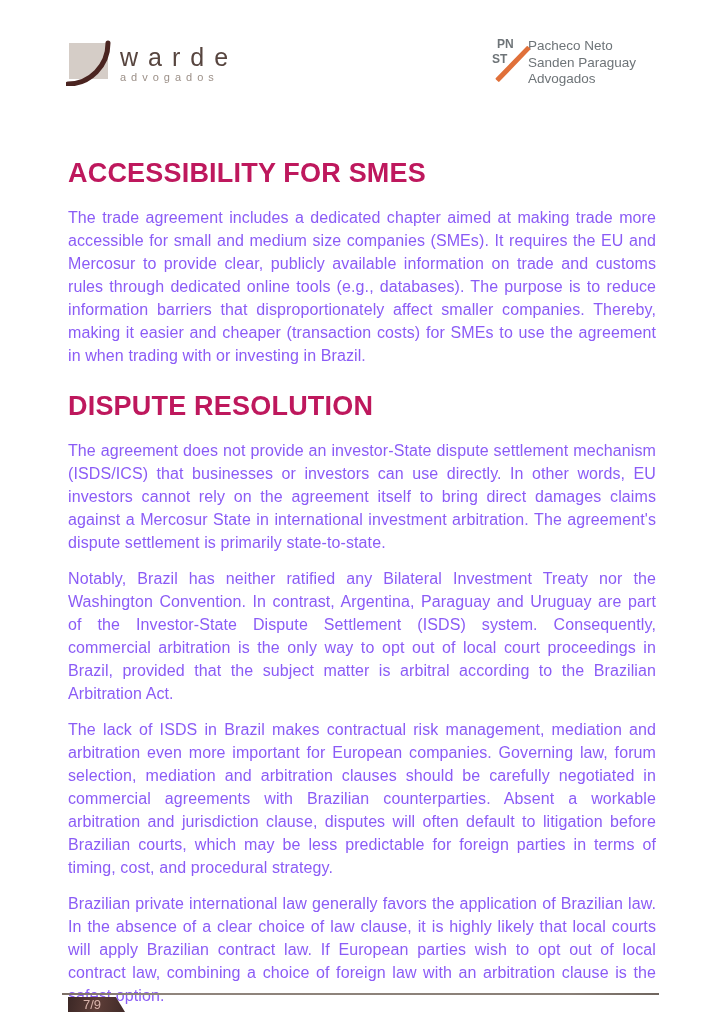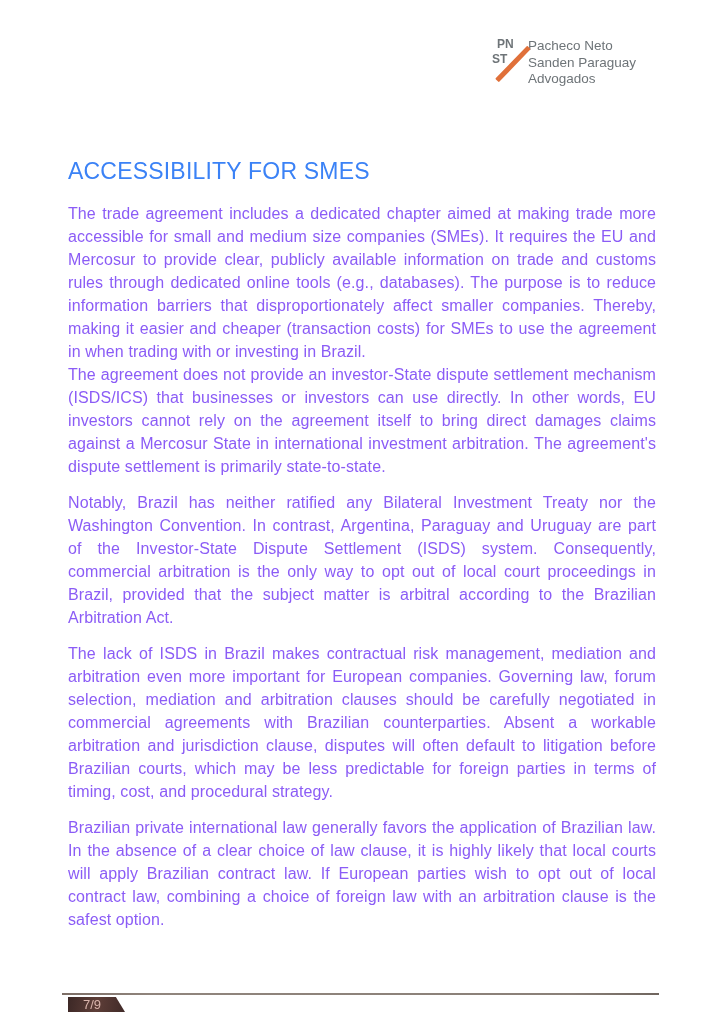--- a/index.html
+++ b/index.html
@@ -57,22 +57,22 @@
     margin-left: 6px;
     font-size: 13.5px; line-height: 16.5px;
     color: #6e7478;
     padding-top: 1px;
     white-space: nowrap;
   }
 
   
   .content { position: absolute; left: 68px; top: 158px; width: 588px; }
   .section-heading {
-    font-size: 23px; font-weight: normal;
-    color: #3b82f6; letter-spacing: 0.2px;
+    font-size: 27px; font-weight: bold;
+    color: #be185d; letter-spacing: 0.2px;
     margin: 0 0 17px 0;
   }
   .section + .section .section-heading { margin-top: 24px; }
   .body-paragraph {
     font-size: 16px; line-height: 23px;
     letter-spacing: 0.1px;
     color: #8b5cf6;
     text-align: justify;
     margin: 0 0 13px 0;
   }
@@ -94,20 +94,30 @@
     text-align: center;
     box-sizing: border-box;
     padding-right: 9px;
   }
 </style>
 </head>
 <body>
 
 <div class="page">
 
+  <div class="warde-logo">
+    <svg class="warde-icon" viewBox="0 0 48 46" xmlns="http://www.w3.org/2000/svg">
+      <rect x="3" y="3" width="39" height="36" fill="#d5cdc7"></rect>
+      <path d="M 42 3 A 40 41 0 0 1 2 44" stroke="#4a2420" stroke-width="5" fill="none" stroke-linecap="round"></path>
+    </svg>
+    <div class="warde-text">
+      <span class="warde-name">warde</span>
+      <span class="warde-sub">advogados</span>
+    </div>
+  </div>
 
   <div class="pnst-logo">
     <div class="pnst-monogram">
       <div class="pn">PN</div>
       <div class="st">ST</div>
       <div class="pnst-slash-icon"></div>
     </div>
     <div class="pnst-names">
       <div>Pacheco Neto</div>
       <div>Sanden Paraguay</div>
@@ -116,20 +126,21 @@
   </div>
 
   <div class="content">
 
     <div class="section">
       <h2 class="section-heading">ACCESSIBILITY FOR SMES</h2>
       <p class="body-paragraph">The trade agreement includes a dedicated chapter aimed at making trade more accessible for small and medium size companies (SMEs). It requires the EU and Mercosur to provide clear, publicly available information on trade and customs rules through dedicated online tools (e.g., databases). The purpose is to reduce information barriers that disproportionately affect smaller companies. Thereby, making it easier and cheaper (transaction costs) for SMEs to use the agreement in when trading with or investing in Brazil.</p>
     </div>
 
     <div class="section">
+      <h2 class="section-heading">DISPUTE RESOLUTION</h2>
       <p class="body-paragraph">The agreement does not provide an investor-State dispute settlement mechanism (ISDS/ICS) that businesses or investors can use directly. In other words, EU investors cannot rely on the agreement itself to bring direct damages claims against a Mercosur State in international investment arbitration. The agreement's dispute settlement is primarily state-to-state.</p>
       <p class="body-paragraph">Notably, Brazil has neither ratified any Bilateral Investment Treaty nor the Washington Convention. In contrast, Argentina, Paraguay and Uruguay are part of the Investor-State Dispute Settlement (ISDS) system. Consequently, commercial arbitration is the only way to opt out of local court proceedings in Brazil, provided that the subject matter is arbitral according to the Brazilian Arbitration Act.</p>
       <p class="body-paragraph">The lack of ISDS in Brazil makes contractual risk management, mediation and arbitration even more important for European companies. Governing law, forum selection, mediation and arbitration clauses should be carefully negotiated in commercial agreements with Brazilian counterparties. Absent a workable arbitration and jurisdiction clause, disputes will often default to litigation before Brazilian courts, which may be less predictable for foreign parties in terms of timing, cost, and procedural strategy.</p>
       <p class="body-paragraph">Brazilian private international law generally favors the application of Brazilian law. In the absence of a clear choice of law clause, it is highly likely that local courts will apply Brazilian contract law. If European parties wish to opt out of local contract law, combining a choice of foreign law with an arbitration clause is the safest option.</p>
     </div>
 
   </div>
 
   <div class="footer-rule"></div>
   <div class="page-badge">7/9</div>

